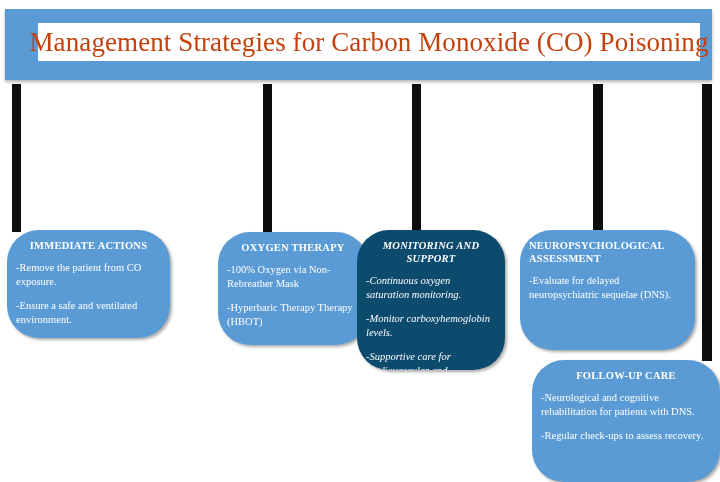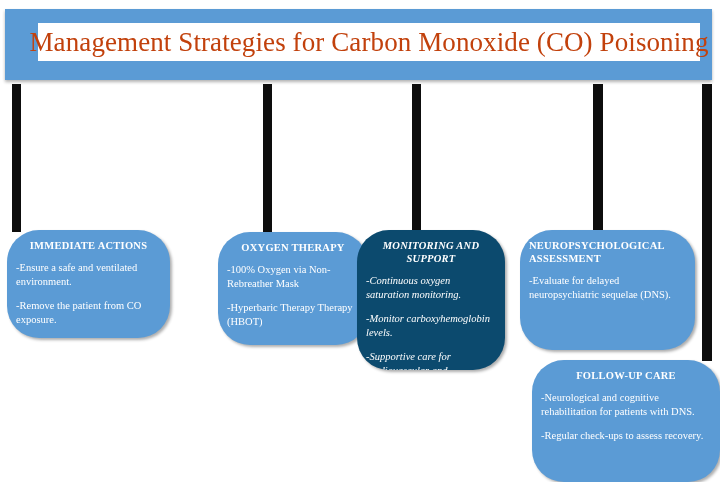--- a/index.html
+++ b/index.html
@@ -95,22 +95,22 @@
       <div class="connector" style="left: 263px; top: 84px; width: 9px; height: 150px; background: rgb(13, 13, 13);"></div>
       <div class="connector" style="left: 412px; top: 84px; width: 9px; height: 148px; background: rgb(13, 13, 13);"></div>
       <div class="connector" style="left: 593px; top: 84px; width: 10px; height: 148px; background: rgb(13, 13, 13);"></div>
       <div class="connector" style="left: 702px; top: 84px; width: 10px; height: 277px; background: rgb(13, 13, 13);"></div>
     </div>
 
   <div id="card-layer">
       <div class="card" style="left: 7px; top: 230px; width: 163px; height: 108px; background: rgb(91, 155, 213); color: rgb(255, 255, 255);">
         <div class="card-title center">IMMEDIATE ACTIONS</div>
         <div class="card-body">
+          <div class="bullet">-Remove the patient from CO exposure.</div>
           <div class="bullet">-Ensure a safe and ventilated environment.</div>
-          <div class="bullet">-Remove the patient from CO exposure.</div>
         </div>
       </div>
       <div class="card" style="left: 206px; top: 232px; width: 150px; height: 113px; background: rgb(91, 155, 213); color: rgb(255, 255, 255); margin-left: 12px;">
         <div class="card-title center">OXYGEN THERAPY</div>
         <div class="card-body">
           <div class="bullet">-100% Oxygen via Non-Rebreather Mask</div>
           <div class="bullet">-Hyperbaric Therapy Therapy (HBOT)</div>
         </div>
       </div>
       <div class="card" style="left: 357px; top: 230px; width: 148px; height: 140px; background: #0c4a6e; color: rgb(255, 255, 255); font-style: italic;">

